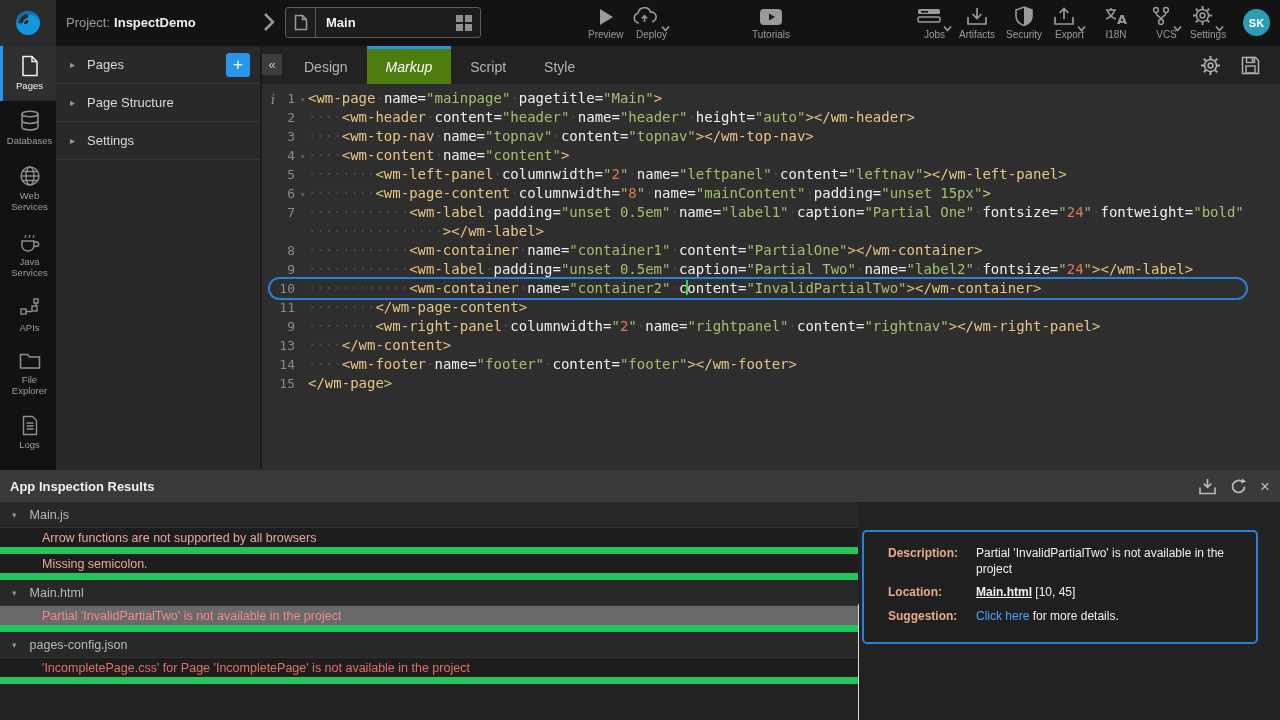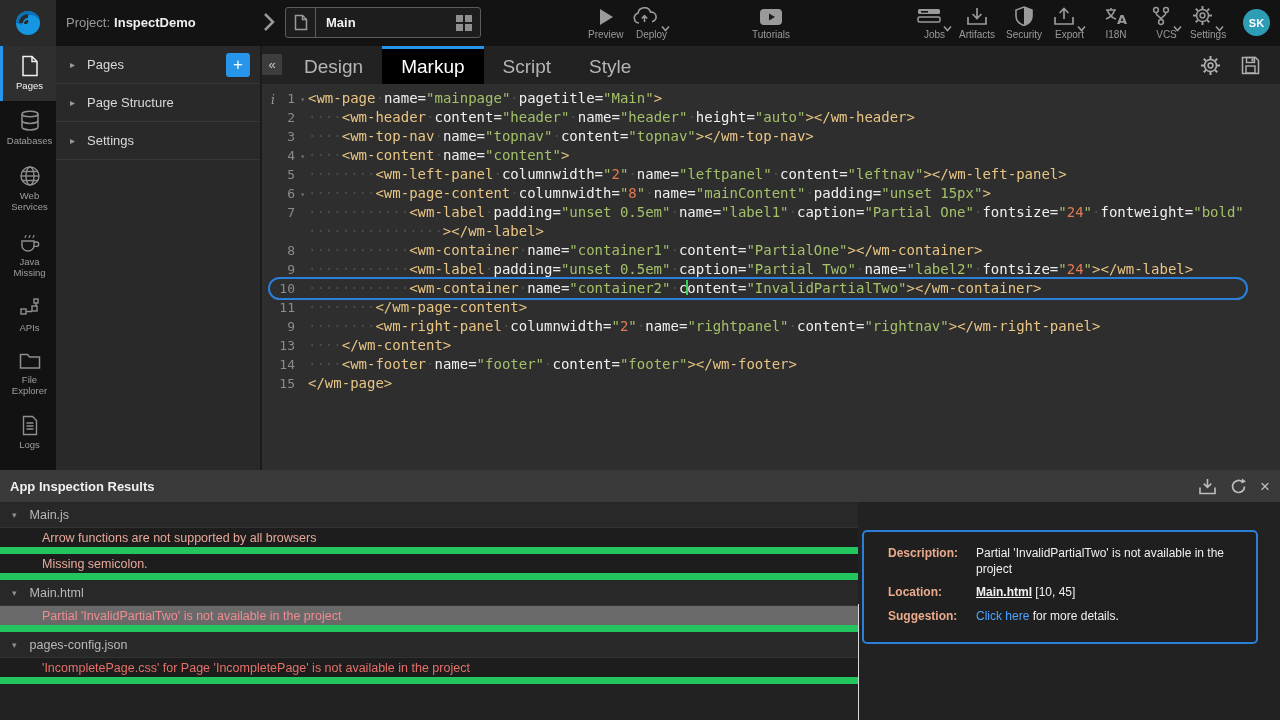--- a/index.html
+++ b/index.html
@@ -46,23 +46,23 @@
     color:#d9d9d9; font-size:13px; position:relative; }
   .sp-row .tri { color:#9a9a9a; font-size:10px; margin:0 12px 0 14px; }
   .add-btn { position:absolute; right:10px; top:7px; width:24px; height:24px; background:#2795e9;
     border-radius:3px; color:#fff; font-size:17px; display:flex; align-items:center; justify-content:center; }
 
   
   .editor { flex:1; background:#2e2e2e; position:relative; display:flex; flex-direction:column; }
   .collapse-btn { position:absolute; left:0px; top:8px; width:20px; height:21px; background:#3d3d3d;
     color:#c8c8c8; font-size:13px; display:flex; align-items:center; justify-content:center; z-index:5; }
   .ed-tabs { height:38px; background:#222222; display:flex; align-items:stretch; padding-left:23px; }
-  .ed-tab { padding:16px 19px; display:flex; align-items:center; font-size:19px; color:#b5b5b5;
+  .ed-tab { padding:16px 19px; display:flex; align-items:center; font-size:14px; color:#b5b5b5;
     border-top:3px solid transparent; }
-  .ed-tab.active { background:#000000; border-top-color:#2795e9; color:#ffffff; }
+  .ed-tab.active { background:#4d7c0f; border-top-color:#2795e9; color:#ffffff;font-style:italic; }
   .ed-tools { margin-left:auto; display:flex; align-items:center; gap:20px; padding-right:20px; }
 
   .code-area { position:relative; flex:1; padding-top:5px;
     font-family:"DejaVu Sans Mono", monospace; font-size:14px; }
   .gutter-i { position:absolute; left:9px; top:9px; color:#9a9a9a;
     font-family:"DejaVu Serif", serif; font-style:italic; font-size:12px; }
   .code-line { display:flex; line-height:19px; position:relative; }
   .code-line .ln { width:46px; flex:0 0 46px; text-align:right; padding-right:13px;
     color:#8b8b8b; font-size:13px; position:relative; }
   .code-line .fold { position:absolute; right:3px; top:1px; color:#777; font-size:8px; }
@@ -302,21 +302,21 @@
             <line x1="3.2" y1="15.5" x2="18.8" y2="15.5"></line>
           </svg>
         <span>Web Services</span>
       </div>
       <div class="rail-item">
         <svg width="22" height="22" viewBox="0 0 22 22" fill="none" stroke-width="1.4">
             <path d="M3 10 h12 v5 a6 5 0 0 1 -12 0 z"></path>
             <path d="M15 11 h2.5 a2.2 2.2 0 0 1 0 4.4 H14.5"></path>
             <path d="M6 7 c0-1.5 1-1.5 1-3 M10 7 c0-1.5 1-1.5 1-3 M14 7 c0-1.5 1-1.5 1-3" stroke-width="1.2"></path>
           </svg>
-        <span>Java Missing</span>
+        <span>Java Services</span>
       </div>
       <div class="rail-item">
         <svg width="22" height="22" viewBox="0 0 22 22" fill="none" stroke-width="1.4">
             <rect x="2" y="12" width="5" height="5"></rect>
             <rect x="13" y="9" width="5" height="5"></rect>
             <rect x="15" y="2" width="4" height="4"></rect>
             <path d="M7 14.5 h6 M17 9 V6"></path>
           </svg>
         <span>APIs</span>
       </div>

